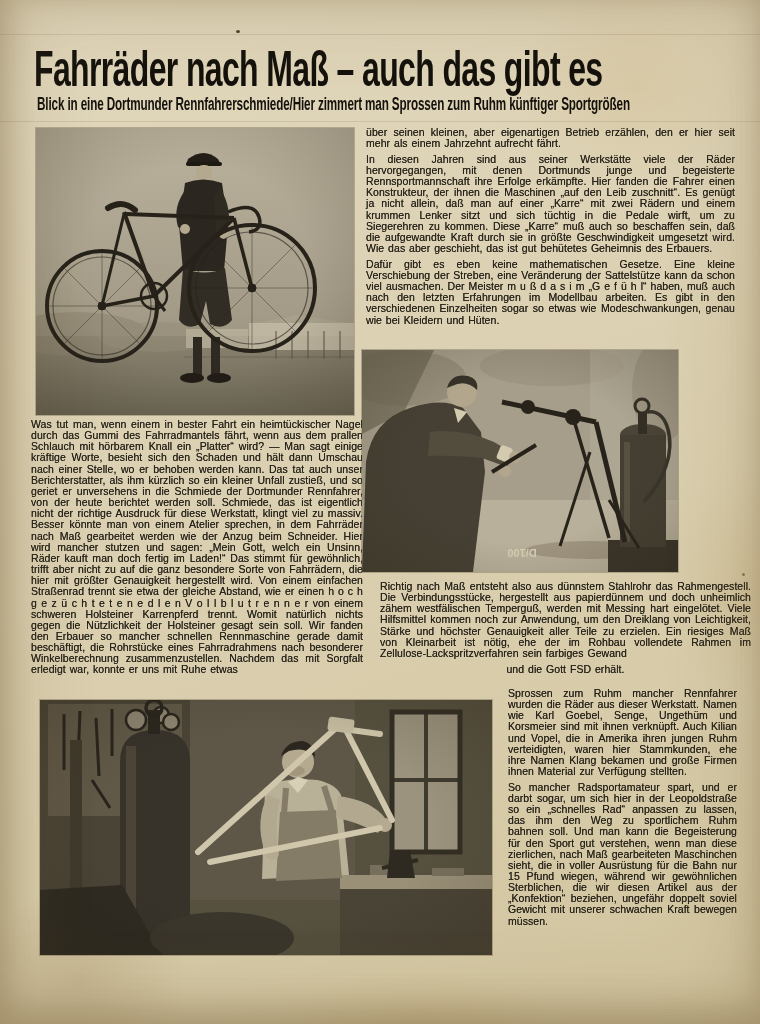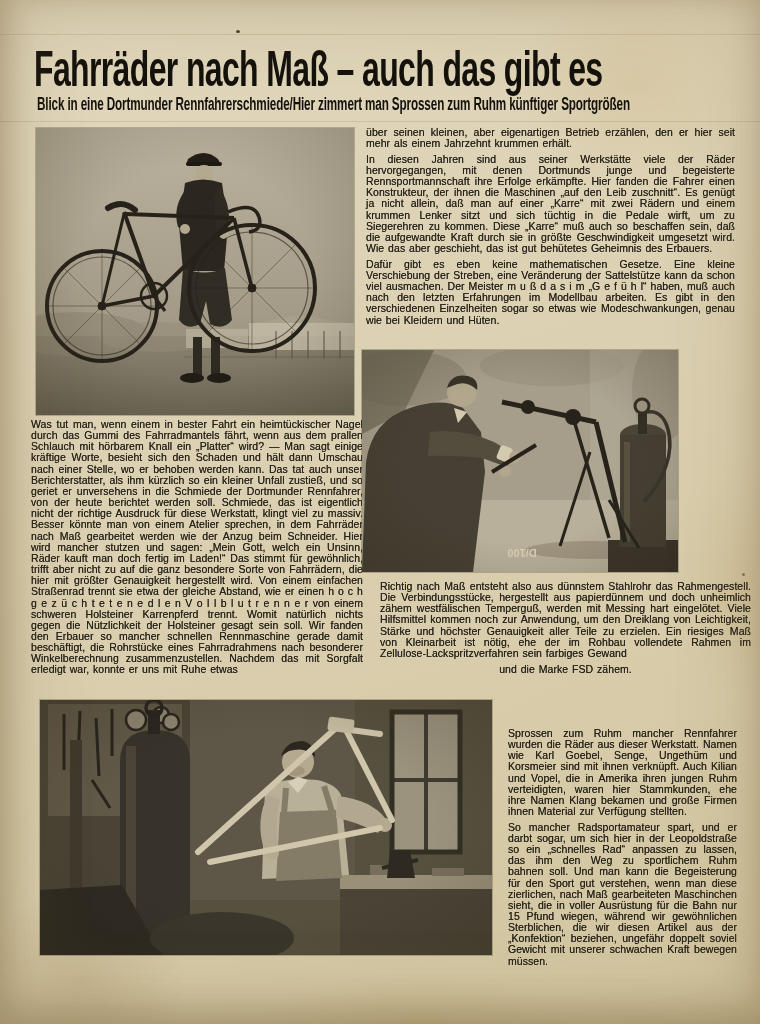--- a/index.html
+++ b/index.html
@@ -45,21 +45,21 @@
     font-size:10.5px; line-height:11.15px; text-align:justify;
     color:#27231a; letter-spacing:.05px; word-spacing:.9px;
     text-shadow:0 0 .35px rgba(39,35,26,.85);
   }
   .bodytext p { margin:0 0 4.5px 0; }
   .bodytext p:last-child { margin-bottom:0; }
   .col-intro { left:366px; top:127px; width:369px; }
   .col-left  { left:31px;  top:419px; width:332px; }
   .col-frame { left:380px; top:581px; width:371px; }
   .col-frame .centered { text-align:center; }
-  .col-fame  { left:508px; top:688px; width:229px;margin-top:40px; }
+  .col-fame  { left:508px; top:688px; width:229px; }
 
   figure.photo { margin:0; position:absolute; z-index:5; background:#8f8875;
     box-shadow:0 0 0 1px rgba(62,52,34,.28); }
   figure.photo svg { display:block; width:100%; height:100%; }
   figure.photo::after { content:""; position:absolute; inset:0; pointer-events:none;
     background:radial-gradient(ellipse at center, transparent 52%, rgba(44,35,18,.22) 100%); }
   .photo-cyclist  { left:36px;  top:128px; width:318px; height:287px; }
   .photo-brazing  { left:362px; top:350px; width:316px; height:222px; }
   .photo-workshop { left:40px;  top:700px; width:452px; height:255px; }
 </style>
@@ -78,28 +78,28 @@
   <div class="speck" id="speck2"></div>
 
   <h1 class="headline">Fahrräder nach Maß – auch das gibt es</h1>
   <h2 class="subheadline">Blick in eine Dortmunder Rennfahrerschmiede/Hier zimmert man Sprossen zum Ruhm künftiger Sportgrößen</h2>
 
   <div class="bodytext col-left">
     <p>Was tut man, wenn einem in bester Fahrt ein heimtückischer Nagel durch das Gummi des Fahrradmantels fährt, wenn aus dem prallen Schlauch mit hörbarem Knall ein „Platter“ wird? — Man sagt einige kräftige Worte, besieht sich den Schaden und hält dann Umschau nach einer Stelle, wo er behoben werden kann. Das tat auch unser Berichterstatter, als ihm kürzlich so ein kleiner Unfall zustieß, und so geriet er unversehens in die Schmiede der Dortmunder Rennfahrer, von der heute berichtet werden soll. Schmiede, das ist eigentlich nicht der richtige Ausdruck für diese Werkstatt, klingt viel zu massiv. Besser könnte man von einem Atelier sprechen, in dem Fahrräder nach Maß gearbeitet werden wie der Anzug beim Schneider. Hier wird mancher stutzen und sagen: „Mein Gott, welch ein Unsinn, Räder kauft man doch fertig im Laden!“ Das stimmt für gewöhnlich, trifft aber nicht zu auf die ganz besondere Sorte von Fahrrädern, die hier mit größter Genauigkeit hergestellt wird. Von einem einfachen Straßenrad trennt sie etwa der gleiche Abstand, wie er einen h o c h g e z ü c h t e t e n  e d l e n  V o l l b l u t r e n n e r von einem schweren Holsteiner Karrenpferd trennt. Womit natürlich nichts gegen die Nützlichkeit der Holsteiner gesagt sein soll. Wir fanden den Erbauer so mancher schnellen Rennmaschine gerade damit beschäftigt, die Rohrstücke eines Fahrradrahmens nach besonderer Winkelberechnung zusammenzustellen. Nachdem das mit Sorgfalt erledigt war, konnte er uns mit Ruhe etwas</p>
   </div>
 
   <div class="bodytext col-intro">
-    <p>über seinen kleinen, aber eigenartigen Betrieb erzählen, den er hier seit mehr als einem Jahrzehnt krummen erhält.</p>
+    <p>über seinen kleinen, aber eigenartigen Betrieb erzählen, den er hier seit mehr als einem Jahrzehnt aufrecht fährt.</p>
     <p>In diesen Jahren sind aus seiner Werkstätte viele der Räder hervorgegangen, mit denen Dortmunds junge und begeisterte Rennsportmannschaft ihre Erfolge erkämpfte. Hier fanden die Fahrer einen Konstrukteur, der ihnen die Maschinen „auf den Leib zuschnitt“. Es genügt ja nicht allein, daß man auf einer „Karre“ mit zwei Rädern und einem krummen Lenker sitzt und sich tüchtig in die Pedale wirft, um zu Siegerehren zu kommen. Diese „Karre“ muß auch so beschaffen sein, daß die aufgewandte Kraft durch sie in größte Geschwindigkeit umgesetzt wird. Wie das aber geschieht, das ist gut behütetes Geheimnis des Erbauers.</p>
     <p>Dafür gibt es eben keine mathematischen Gesetze. Eine kleine Verschiebung der Streben, eine Veränderung der Sattelstütze kann da schon viel ausmachen. Der Meister m u ß  d a s  i m „G e f ü h l“ haben, muß auch nach den letzten Erfahrungen im Modellbau arbeiten. Es gibt in den verschiedenen Einzelheiten sogar so etwas wie Modeschwankungen, genau wie bei Kleidern und Hüten.</p>
   </div>
 
   <div class="bodytext col-frame">
     <p>Richtig nach Maß entsteht also aus dünnstem Stahlrohr das Rahmengestell. Die Verbindungsstücke, hergestellt aus papierdünnem und doch unheimlich zähem westfälischen Temperguß, werden mit Messing hart eingelötet. Viele Hilfsmittel kommen noch zur Anwendung, um den Dreiklang von Leichtigkeit, Stärke und höchster Genauigkeit aller Teile zu erzielen. Ein riesiges Maß von Kleinarbeit ist nötig, ehe der im Rohbau vollendete Rahmen im Zellulose-Lackspritzverfahren sein farbiges Gewand</p>
-    <p class="centered">und die Marke FSD zähem.</p>
+    <p class="centered">und die Gott FSD erhält.</p>
   </div>
 
   <div class="bodytext col-fame">
     <p>Sprossen zum Ruhm mancher Rennfahrer wurden die Räder aus dieser Werkstatt. Namen wie Karl Goebel, Senge, Ungethüm und Korsmeier sind mit ihnen verknüpft. Auch Kilian und Vopel, die in Amerika ihren jungen Ruhm verteidigten, waren hier Stammkunden, ehe ihre Namen Klang bekamen und große Firmen ihnen Material zur Verfügung stellten.</p>
     <p>So mancher Radsportamateur spart, und er darbt sogar, um sich hier in der Leopoldstraße so ein „schnelles Rad“ anpassen zu lassen, das ihm den Weg zu sportlichem Ruhm bahnen soll. Und man kann die Begeisterung für den Sport gut verstehen, wenn man diese zierlichen, nach Maß gearbeiteten Maschinchen sieht, die in voller Ausrüstung für die Bahn nur 15 Pfund wiegen, während wir gewöhnlichen Sterblichen, die wir diesen Artikel aus der „Konfektion“ beziehen, ungefähr doppelt soviel Gewicht mit unserer schwachen Kraft bewegen müssen.</p>
   </div>
 
   <figure class="photo photo-cyclist" aria-label="Rennfahrer trägt sein Maß-Rennrad in Schulterhöhe auf freiem Feld">
     <svg viewBox="0 0 318 287" preserveAspectRatio="none">
       <defs>

